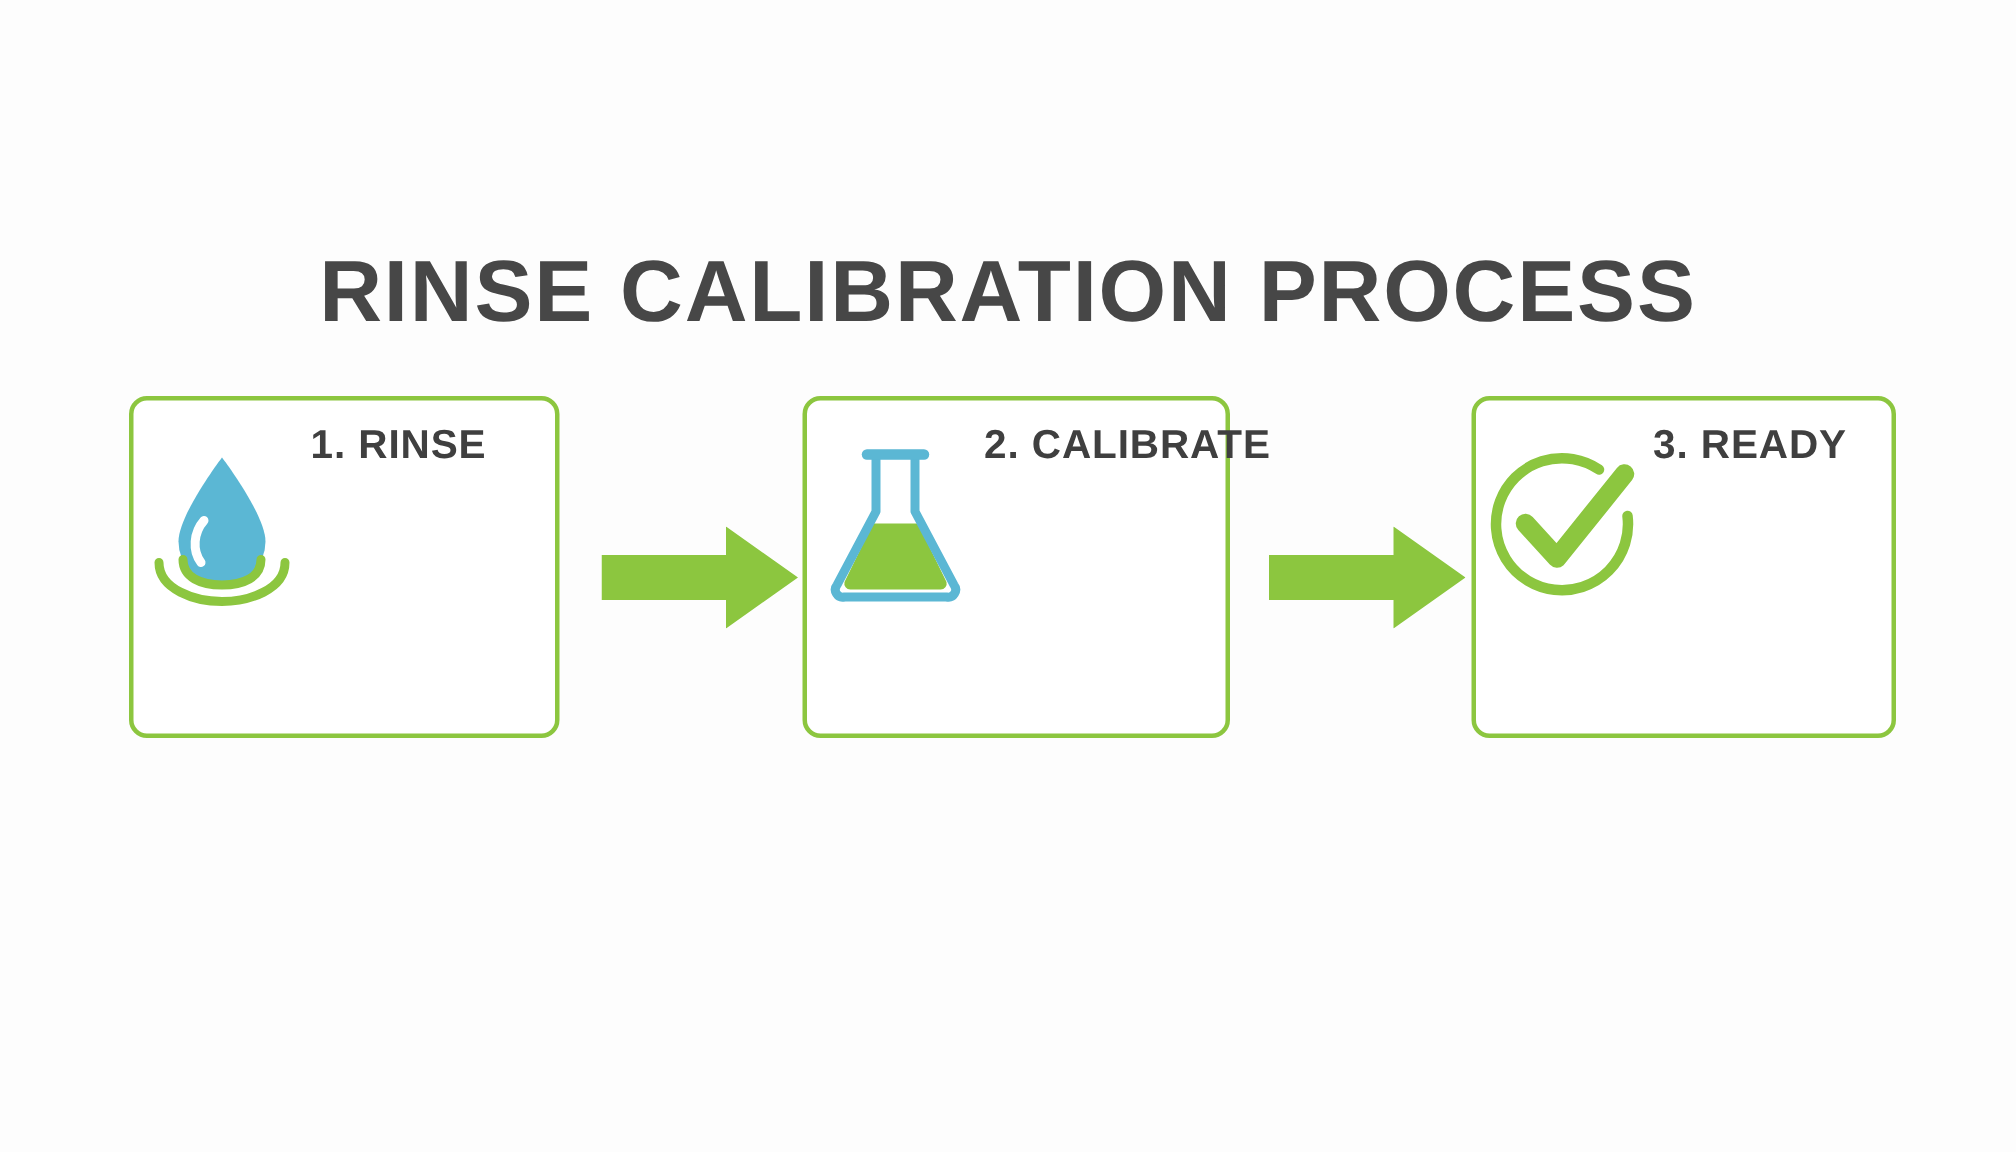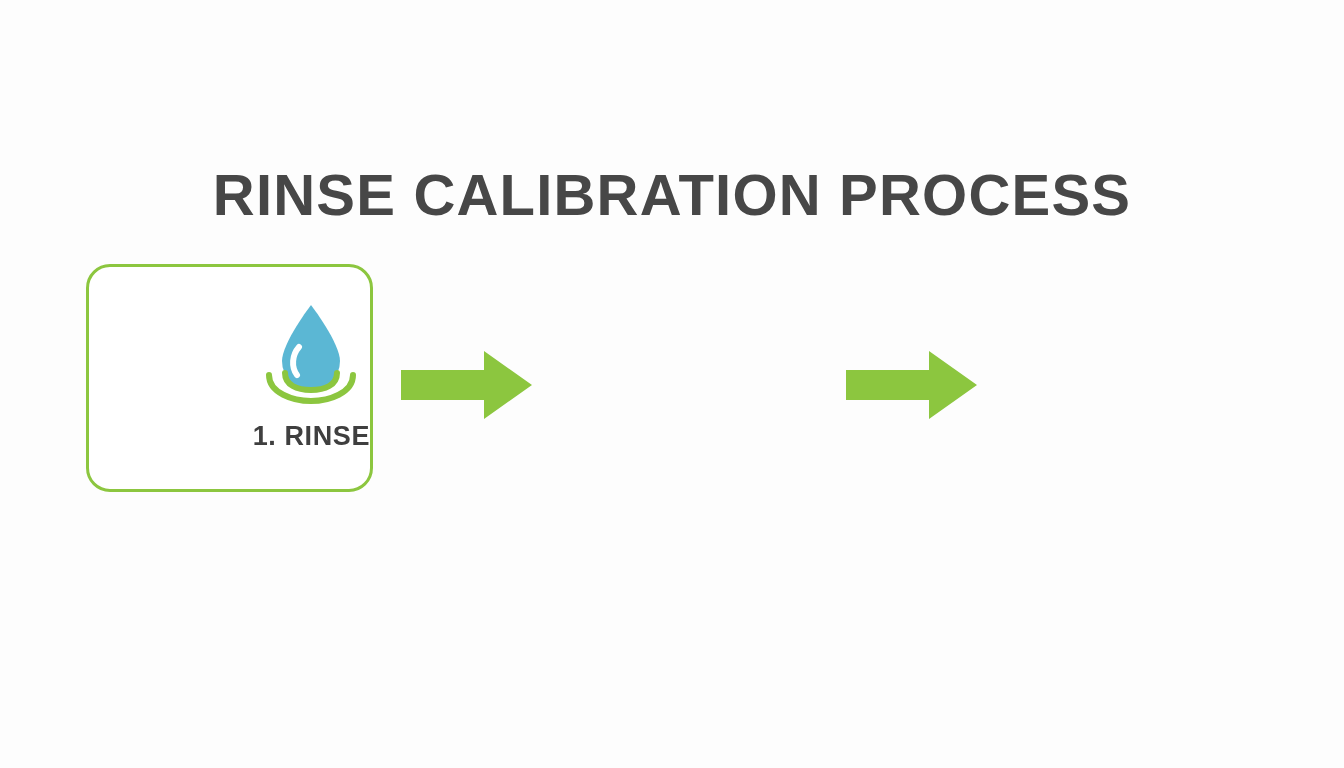--- a/index.html
+++ b/index.html
@@ -48,24 +48,24 @@
   }
 
   .step-card {
     position: absolute;
     top: 0;
     width: 287px;
     height: 228px;
     box-sizing: border-box;
     background: #ffffff;
     border: 3px solid #8cc63f;
-    border-radius: 24px;
+    border-radius: 12px;
     display: flex;
-    flex-direction: column;
-    align-items: flex-end;
+    flex-direction: row;
+    align-items: flex-start;
     justify-content: flex-start;
   }
   #card-1 { left: 0px; }
   #card-2 { left: 449px; width: 285px; }
   #card-3 { left: 895px; width: 283px; }
 
   .card-icon {
     margin-top: 22px;
     height: 118px;
     display: flex;
@@ -115,22 +115,46 @@
       </div>
       <div class="card-label">1. RINSE</div>
     </div>
 
     <div class="flow-arrow" id="arrow-1">
       <svg width="131" height="68" viewBox="0 0 131 68" aria-hidden="true">
         <path d="M0 19 L83 19 L83 0 L131 34 L83 68 L83 49 L0 49 Z" fill="#8cc63f"></path>
       </svg>
     </div>
 
+    <div class="step-card" id="card-2">
+      <div class="card-icon">
+        <svg width="118" height="118" viewBox="0 0 118 118" aria-hidden="true">
+
+          <path d="M44 60 L74 60 L93 99 A4 4 0 0 1 89 104 L29 104 A4 4 0 0 1 25 99 Z" fill="#8cc63f"></path>
+
+          <path d="M46 14 L46 52 L20 101 A5 5 0 0 0 25 109 L93 109 A5 5 0 0 0 98 101 L72 52 L72 14" fill="none" stroke="#5bb7d4" stroke-width="6" stroke-linecap="round" stroke-linejoin="round"></path>
+
+          <line x1="40" y1="14" x2="78" y2="14" stroke="#5bb7d4" stroke-width="7" stroke-linecap="round"></line>
+        </svg>
+      </div>
+      <div class="card-label">2. CALIBRATE</div>
+    </div>
 
     <div class="flow-arrow" id="arrow-2">
       <svg width="131" height="68" viewBox="0 0 131 68" aria-hidden="true">
         <path d="M0 19 L83 19 L83 0 L131 34 L83 68 L83 49 L0 49 Z" fill="#8cc63f"></path>
       </svg>
     </div>
 
+    <div class="step-card" id="card-3">
+      <div class="card-icon">
+        <svg width="118" height="118" viewBox="0 0 118 118" aria-hidden="true">
+
+          <path d="M82 24 A44 44 0 1 0 101 55" fill="none" stroke="#8cc63f" stroke-width="7" stroke-linecap="round"></path>
+
+          <path d="M33 60 L54 83 L99 27" fill="none" stroke="#8cc63f" stroke-width="13" stroke-linecap="round" stroke-linejoin="round"></path>
+        </svg>
+      </div>
+      <div class="card-label">3. READY</div>
+    </div>
 
   </div>
 </div>
 
 </body></html>

